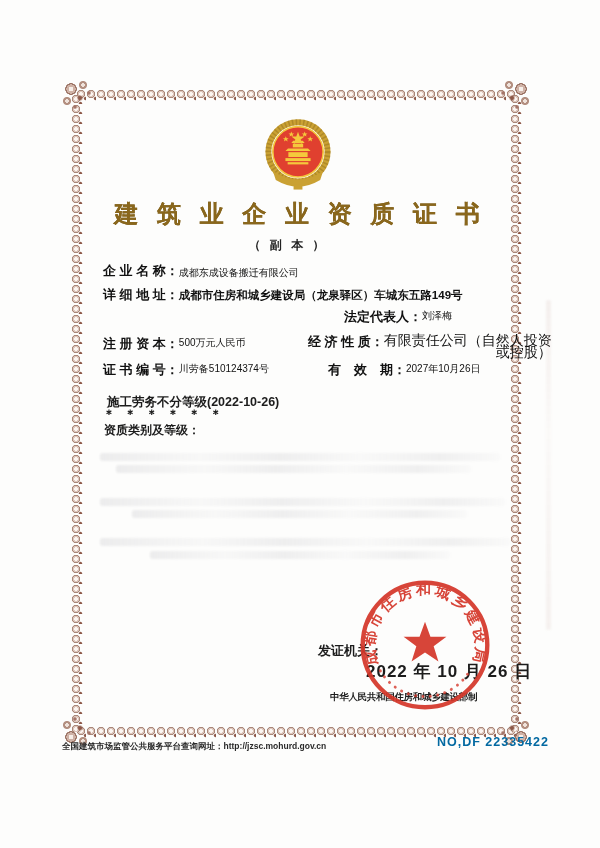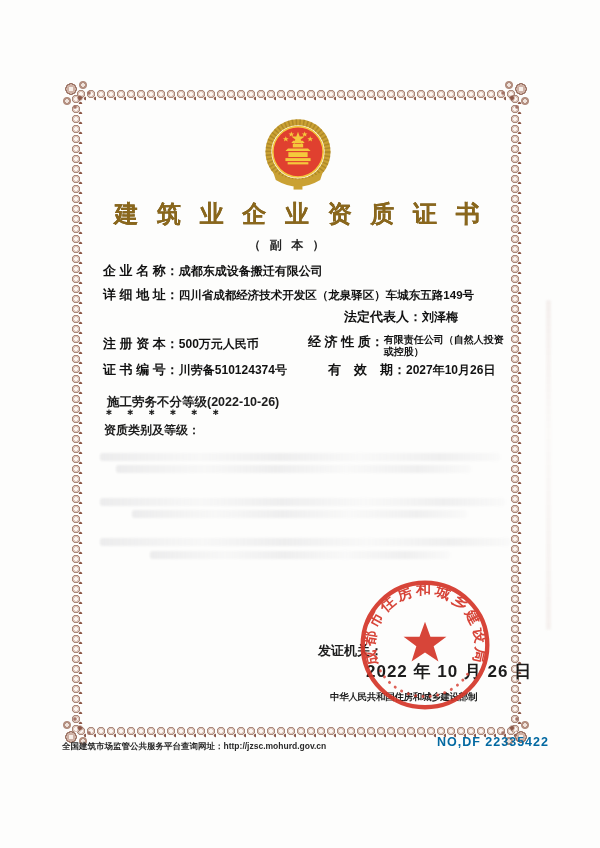--- a/index.html
+++ b/index.html
@@ -52,25 +52,25 @@
     text-shadow:0 0 .4px #6f5315;
   }
   .subtitle{
     position:absolute;left:0;top:237px;width:576px;text-align:center;
     font-size:12px;font-weight:bold;letter-spacing:3px;color:#222;
   }
 
   
   .row{position:absolute;display:flex;align-items:flex-start;white-space:nowrap;}
   .lbl{font-size:13px;font-weight:bold;color:#111;}
-  .val{font-size:12px;font-weight:bold;color:#111;padding-top:1px;}
+  .val{font-size:10px;font-weight:normal;color:#111;padding-top:1px;}
   .val-sm{font-size:11.5px;font-weight:bold;color:#111;padding-top:1.5px;}
   .credit-lines{font-size:7.5px;line-height:8.5px;font-weight:bold;color:#222;}
   .colon{font-size:12px;font-weight:bold;padding-top:3px;}
-  .two-line{font-size:10px;line-height:12px;font-weight:bold;color:#111;padding-top:1px;}
+  .two-line{font-size:14px;line-height:12px;font-weight:normal;color:#111;padding-top:1px;text-align:right;}
   .heading{font-size:12px;font-weight:bold;}
   .stars{font-size:12px;font-weight:bold;letter-spacing:3px;}
 
   
   .ghost{
     position:absolute;height:8px;border-radius:2px;
     background:linear-gradient(90deg, rgba(150,150,160,.16), rgba(150,150,160,.05) 25%,
       rgba(150,150,160,.14) 45%, rgba(150,150,160,.04) 65%, rgba(150,150,160,.13) 85%, rgba(150,150,160,.03));
     filter:blur(1.3px);
   }
@@ -133,30 +133,30 @@
   <div class="title">建 筑 业 企 业 资 质 证 书</div>
   <div class="subtitle">（ 副 本 ）</div>
 
   <div class="row" style="left:103px;top:262px;align-items:flex-end;">
     <span class="lbl">企 业 名 称：</span>
     <span class="val">成都东成设备搬迁有限公司</span>
   </div>
 
   <div class="row" style="left:103px;top:286px;">
     <span class="lbl">详 细 地 址：</span>
-    <span class="val-sm">四川省成都经济技术开发区（龙泉驿区）车城东五路149号</span>
+    <span class="val-sm">成都市住房和城乡建设局（龙泉驿区）车城东五路149号</span>
   </div>
 
 
   <div class="row" style="left:308px;top:308px;padding-left:36px;">
     <span class="lbl">法定代表人：</span>
     <span class="val">刘泽梅</span>
   </div>
 
-  <div class="row" style="left:103px;top:335px;align-items:center;">
+  <div class="row" style="left:103px;top:335px;">
     <span class="lbl">注 册 资 本：</span>
     <span class="val">500万元人民币</span>
   </div>
 
   <div class="row" style="left:308px;top:333px;">
     <span class="lbl">经 济 性 质：</span>
     <span class="two-line">
       <div>有限责任公司（自然人投资</div>
       <div>或控股）</div>
     </span>

